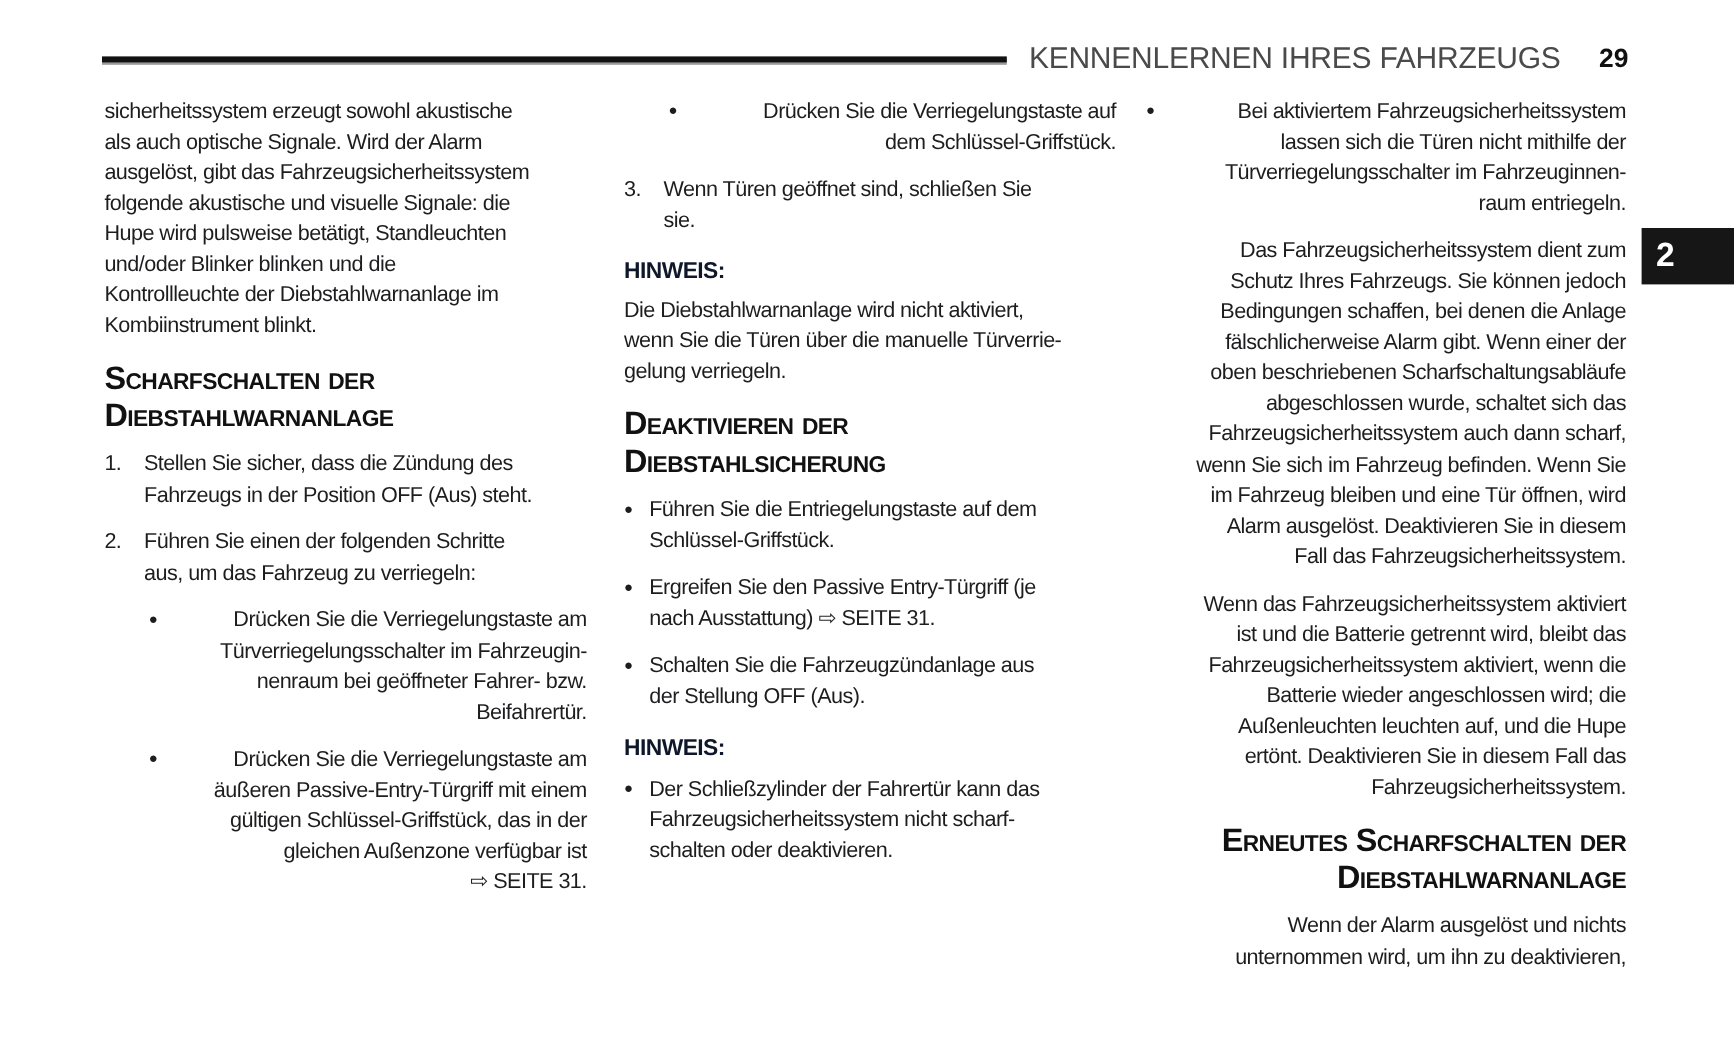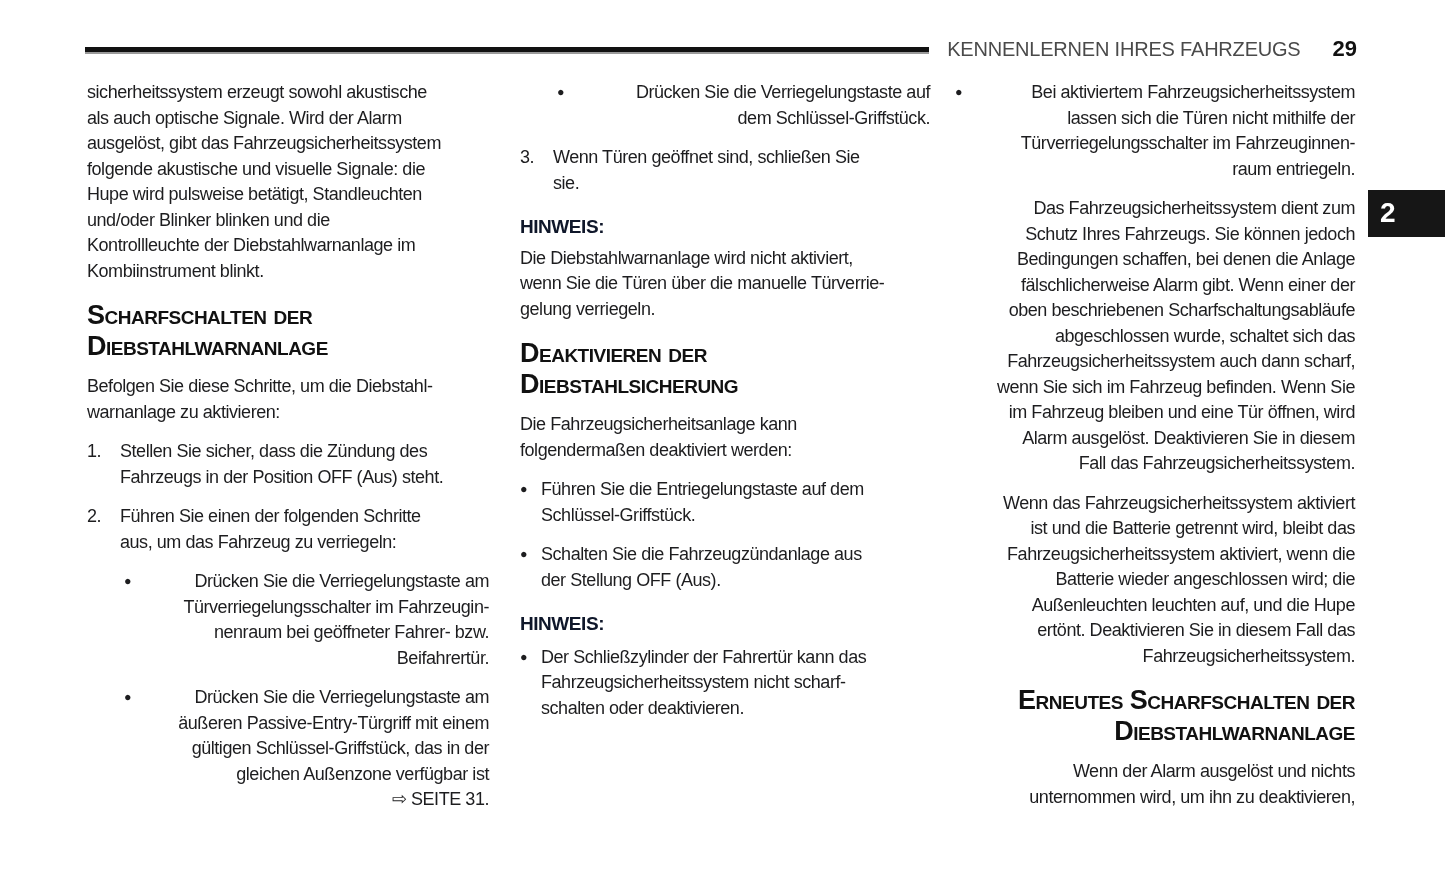--- a/index.html
+++ b/index.html
@@ -9,21 +9,21 @@
     color:#1d1d1f;
     -webkit-font-smoothing:antialiased;
   }
   
   .page-header{
     position:absolute;left:85px;top:36px;width:1272px;height:26px;
     display:flex;align-items:center;
   }
   .header-rule{flex:1;height:5px;background:#111111;box-shadow:0 2px 0 #9a9a9a;}
   .header-title{
-    margin-left:18px;font-size:20px;color:#4a4a4a;letter-spacing:-0.2px;
+    margin-left:18px;font-size:25px;color:#4a4a4a;letter-spacing:-0.2px;
     white-space:nowrap;font-weight:400;
   }
   .header-page-num{margin-left:32px;font-size:22px;font-weight:700;color:#111111;}
   
   .chapter-tab{
     position:absolute;left:1368px;top:190px;width:77px;height:47px;
     background:#161616;color:#ffffff;
   }
   .chapter-tab-label{
     display:block;font-size:28px;font-weight:700;line-height:46px;padding-left:12px;
@@ -68,22 +68,20 @@
     <p class="para">sicherheitssystem erzeugt sowohl akustische
 als auch optische Signale. Wird der Alarm
 ausgelöst, gibt das Fahrzeugsicherheitssystem
 folgende akustische und visuelle Signale: die
 Hupe wird pulsweise betätigt, Standleuchten
 und/oder Blinker blinken und die
 Kontrollleuchte der Diebstahlwarnanlage im
 Kombiinstrument blinkt.</p>
     <h2 class="sec-heading">Scharfschalten der
 Diebstahlwarnanlage</h2>
-    <p class="para">Befolgen Sie diese Schritte, um die Diebstahl-
-warnanlage zu aktivieren:</p>
     <div class="num-item">
       <span class="num">1.</span>
       <span class="num-text">Stellen Sie sicher, dass die Zündung des
 Fahrzeugs in der Position OFF (Aus) steht.</span>
     </div>
     <div class="num-item">
       <span class="num">2.</span>
       <span class="num-text">Führen Sie einen der folgenden Schritte
 aus, um das Fahrzeug zu verriegeln:</span>
     </div>
@@ -109,24 +107,24 @@
       <span class="num">3.</span>
       <span class="num-text">Wenn Türen geöffnet sind, schließen Sie
 sie.</span>
     </div>
     <p class="note-label">HINWEIS:</p>
     <p class="para">Die Diebstahlwarnanlage wird nicht aktiviert,
 wenn Sie die Türen über die manuelle Türverrie-
 gelung verriegeln.</p>
     <h2 class="sec-heading">Deaktivieren der
 Diebstahlsicherung</h2>
-    <p class="para">Die Fahrzeugsicherheitsanlage kann
-folgendermaßen deaktiviert werden:</p>
     <div class="bullet-item">Führen Sie die Entriegelungstaste auf dem
 Schlüssel-Griffstück.</div>
+    <div class="bullet-item">Ergreifen Sie den Passive Entry-Türgriff (je
+nach Ausstattung)  ⇨ SEITE 31.</div>
     <div class="bullet-item">Schalten Sie die Fahrzeugzündanlage aus
 der Stellung OFF (Aus).</div>
     <p class="note-label">HINWEIS:</p>
     <div class="bullet-item mt8">Der Schließzylinder der Fahrertür kann das
 Fahrzeugsicherheitssystem nicht scharf-
 schalten oder deaktivieren.</div>
   </div>
 
   <div class="col col-3">
     <div class="bullet-item">Bei aktiviertem Fahrzeugsicherheitssystem

